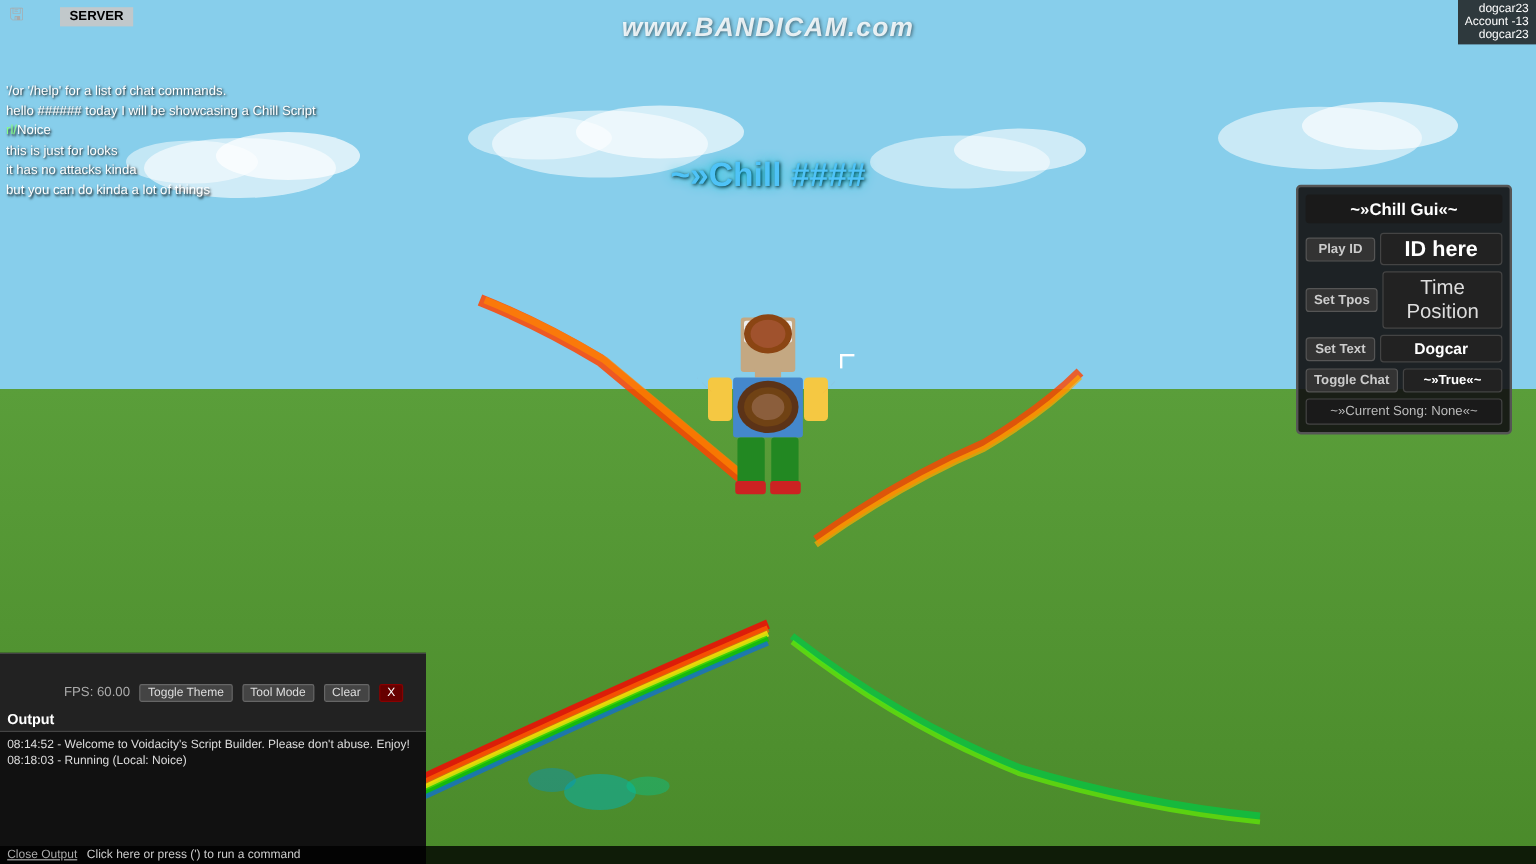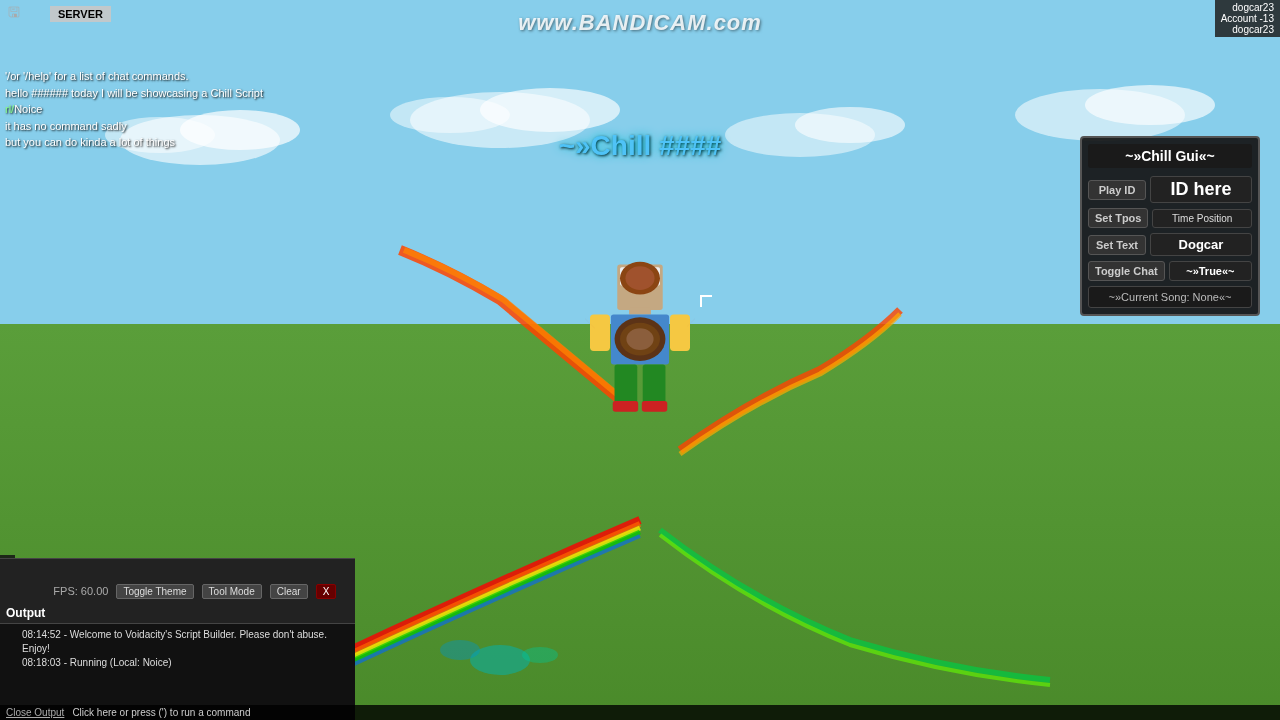--- a/index.html
+++ b/index.html
@@ -115,21 +115,21 @@
       top: 0; left: 0;
       width: 1280px;
       height: 720px;
       z-index: 12;
       pointer-events: none;
     }
 
     
     #chill-gui {
       position: absolute;
-      top: 136px;
+      top: 154px;
       right: 20px;
       width: 180px;
       background: rgba(20, 20, 20, 0.92);
       border: 2px solid #555;
       border-radius: 4px;
       z-index: 200;
       padding: 6px;
       color: #fff;
       font-size: 13px;
     }
@@ -242,22 +242,22 @@
       cursor: pointer;
     }
 
     .output-btn.close-x {
       background: #660000;
       color: #fff;
       border-color: #880000;
     }
 
     #output-content {
-      padding: 4px 22px;
-      height: 96px;
+      padding: 4px 6px;
+      height: 110px;
       overflow: hidden;
     }
 
     .output-line {
       color: #ddd;
       font-size: 10px;
       line-height: 1.4;
     }
 
     
@@ -370,21 +370,22 @@
 <div id="account-info">
   <div>dogcar23</div>
   <div>Account -13</div>
   <div>dogcar23</div>
 </div>
 
 <div id="chat-overlay">
   <span class="chat-line">'/or '/help' for a list of chat commands.</span>
   <span class="chat-line">hello ###### today I will be showcasing a Chill Script</span>
   <span class="chat-line"><span style="color:#88ff88">rl/</span>Noice</span>
-  <span class="chat-line">it has no command sadly</span>
+  <span class="chat-line">this is just for looks</span>
+  <span class="chat-line">it has no attacks kinda</span>
   <span class="chat-line">but you can do kinda a lot of things</span>
 </div>
 
 <div id="game-title">~»Chill ####</div>
 
 <div id="character">
   <svg class="roblox-char" viewBox="0 0 120 220">
 
     <rect x="35" y="5" width="50" height="50" rx="3" fill="#c4a882"></rect>
 
@@ -422,21 +423,21 @@
   <div id="chill-gui-title">~»Chill Gui«~</div>
 
   <div class="gui-row">
     <div class="gui-label">Play ID</div>
     <div class="gui-value large">ID here</div>
   </div>
 
 
   <div class="gui-row">
     <div class="gui-label">Set Tpos</div>
-    <div class="gui-value" style="font-size:10px;">Time Position</div>
+    <div class="gui-value" style="font-size:17px;">Time Position</div>
   </div>
 
   <div class="gui-row">
     <div class="gui-label">Set Text</div>
     <div class="gui-value" style="font-size:13px;font-weight:bold;color:#fff;">Dogcar</div>
   </div>
 
   <div class="gui-row">
     <div class="gui-label">Toggle Chat</div>
     <div class="gui-value" style="font-size:11px;font-weight:bold;color:#fff;">~»True«~</div>

